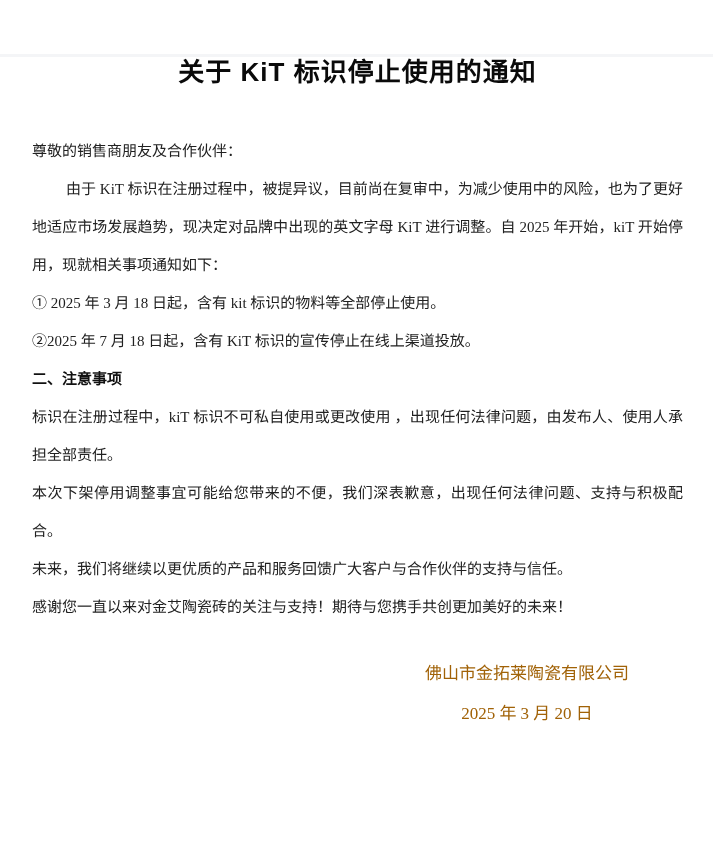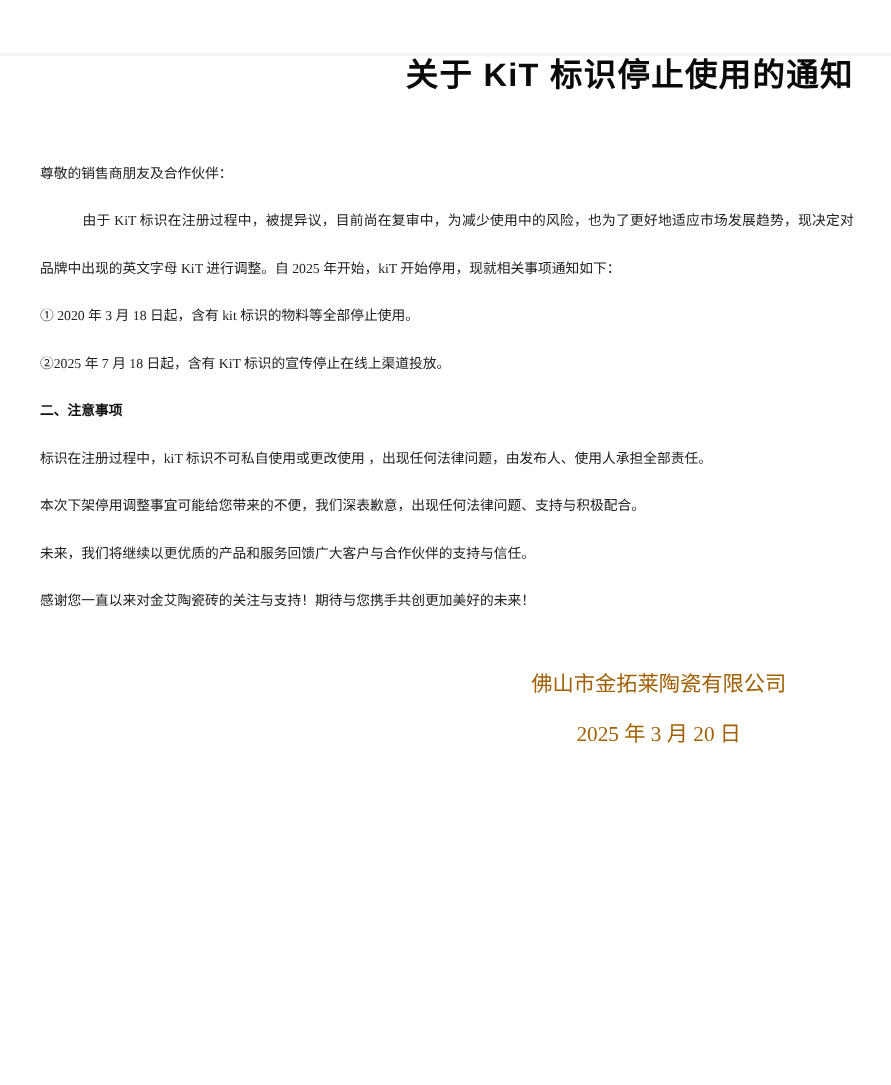--- a/index.html
+++ b/index.html
@@ -25,36 +25,36 @@
     top: 0; left: 0; right: 0;
     height: 3px;
     background: #f4f5f7;
   }
 
   .content {
     padding: 0 30px 0 32px;
   }
 
   .doc-title {
-    margin-top: 42px;
-    text-align: right;
+    margin-top: 54px;
+    text-align: center;
     font-family: "Liberation Sans", "DejaVu Sans", sans-serif;
     font-weight: bold;
     font-size: 26px;
     line-height: 36px;
     color: #0a0a0a;
     letter-spacing: 1px;
   }
 
   .body-text {
     margin-top: 42px;
   }
 
   .body-text p {
-    font-size: 11px;
+    font-size: 15px;
     line-height: 38px;
     text-align: justify;
     color: #212121;
   }
 
   p.indent-first {
     text-indent: 34px;
   }
 
   p.section-heading {
@@ -89,21 +89,21 @@
 
     <div class="doc-title">关于 KiT 标识停止使用的通知</div>
 
     <div class="body-text">
 
       <p>尊敬的销售商朋友及合作伙伴：</p>
 
       <p class="indent-first">由于 KiT 标识在注册过程中，被提异议，目前尚在复审中，为减少使用中的风险，也为了更好地适应市场发展趋势，现决定对品牌中出现的英文字母 KiT 进行调整。自 2025 年开始，kiT 开始停用，现就相关事项通知如下：</p>
 
 
-      <p>① 2020 年 3 月 18 日起，含有 kit 标识的物料等全部停止使用。</p>
+      <p>① 2025 年 3 月 18 日起，含有 kit 标识的物料等全部停止使用。</p>
 
       <p>②2025 年 7 月 18 日起，含有 KiT 标识的宣传停止在线上渠道投放。</p>
 
       <p class="section-heading">二、注意事项</p>
 
       <p>标识在注册过程中，kiT 标识不可私自使用或更改使用 ，出现任何法律问题，由发布人、使用人承担全部责任。</p>
 
       <p>本次下架停用调整事宜可能给您带来的不便，我们深表歉意，出现任何法律问题、支持与积极配合。</p>
 
       <p>未来，我们将继续以更优质的产品和服务回馈广大客户与合作伙伴的支持与信任。</p>

